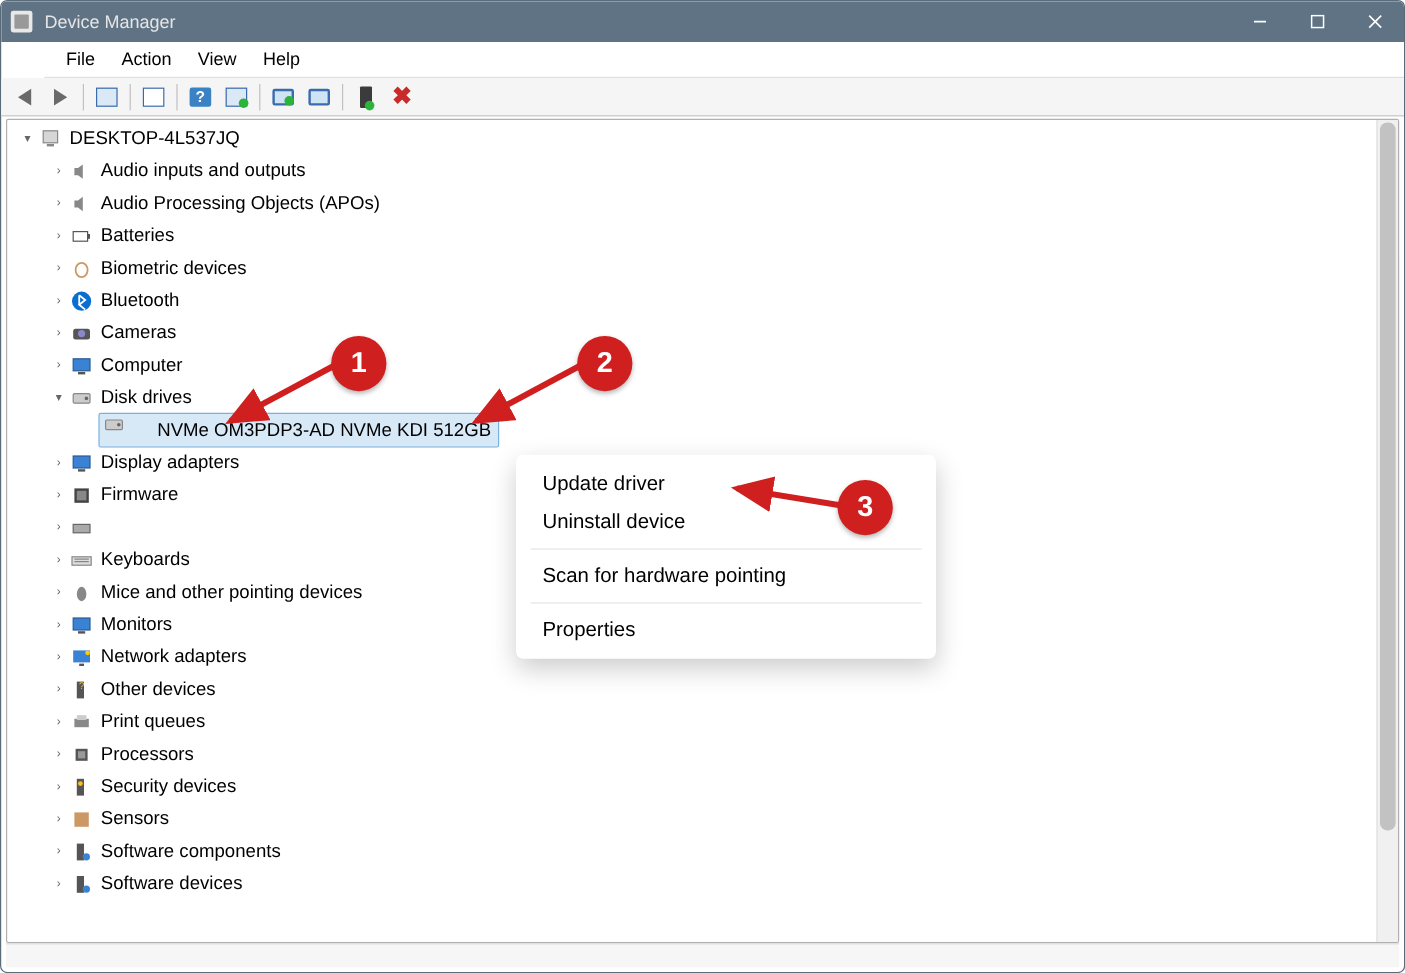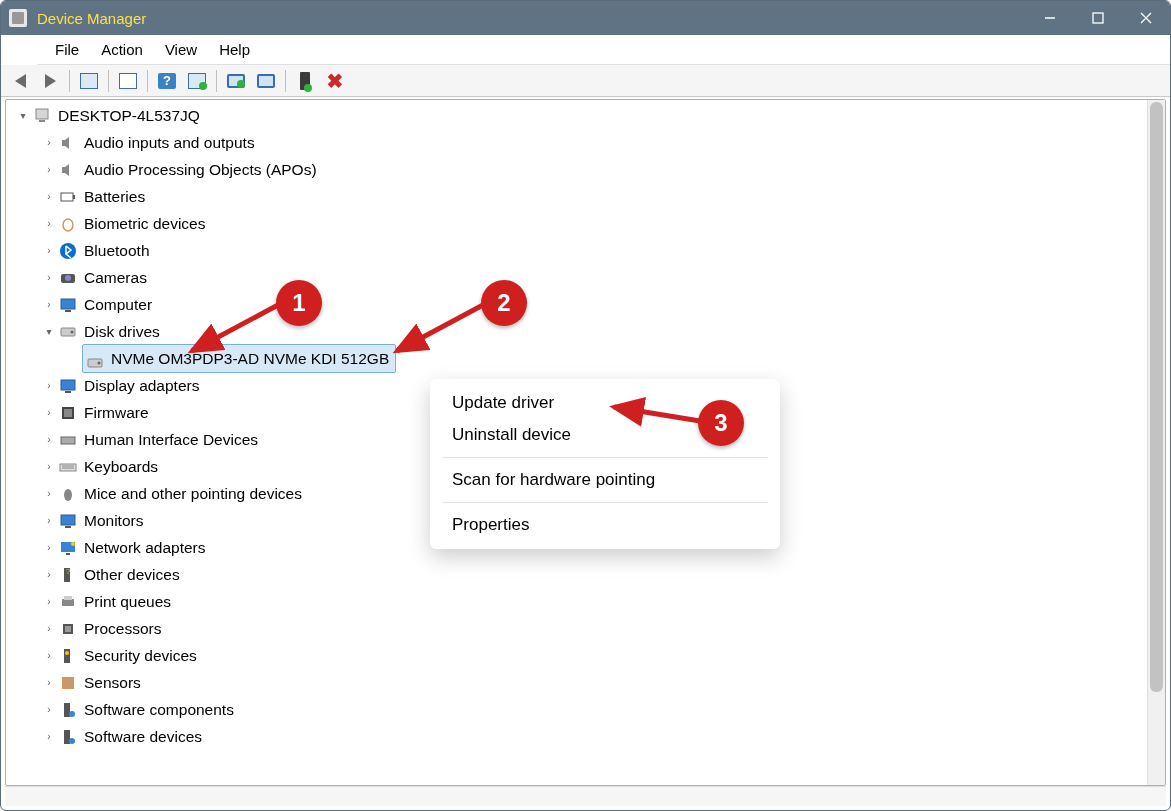--- a/index.html
+++ b/index.html
@@ -15,21 +15,21 @@
     border: 1px solid #5a6b7a;
     border-radius: 6px;
   }
 
   
   .titlebar {
     background: #5f7385;
     height: 34px;
     display: flex;
     align-items: center;
-    color: #fde047;
+    color: #e5e5e5;
     padding-left: 8px;
     font-size: 15px;
   }
   .titlebar .app-icon {
     width: 18px; height: 18px;
     background: #e8e8e8;
     margin-right: 10px;
     border-radius: 2px;
     position: relative;
   }
@@ -364,21 +364,21 @@
     <span class="dev-icon">
           <svg viewBox="0 0 18 18">
             <rect x="2" y="5" width="14" height="8" rx="1" fill="#ccc" stroke="#888"></rect>
             <circle cx="13" cy="9" r="1.5" fill="#666"></circle>
           </svg>
         </span>
     <span>Disk drives</span>
       </div>
       <div class="node lvl2">
       <span class="expander"></span>
-      <span class="sel" style="display:flex;align-items:flex-end;">
+      <span class="sel" style="display:flex;align-items:flex-start;gap:20px;">
         <span class="dev-icon">
             <svg viewBox="0 0 18 18">
               <rect x="2" y="5" width="14" height="8" rx="1" fill="#ccc" stroke="#888"></rect>
               <circle cx="13" cy="9" r="1.5" fill="#666"></circle>
             </svg>
           </span>
         <span>NVMe OM3PDP3-AD NVMe KDI 512GB</span>
       </span>
       </div>
       <div class="node lvl1">
@@ -401,21 +401,20 @@
         </span>
     <span>Firmware</span>
       </div>
       <div class="node lvl1">
     <span class="expander">›</span>
     <span class="dev-icon">
           <svg viewBox="0 0 18 18">
             <rect x="2" y="6" width="14" height="7" fill="#aaa" stroke="#666"></rect>
           </svg>
         </span>
-    <span>Human Interface Devices</span>
       </div>
       <div class="node lvl1">
     <span class="expander">›</span>
     <span class="dev-icon">
           <svg viewBox="0 0 18 18">
             <rect x="1" y="6" width="16" height="7" fill="#ddd" stroke="#888"></rect>
             <line x1="3" y1="8" x2="15" y2="8" stroke="#888"></line>
             <line x1="3" y1="10" x2="15" y2="10" stroke="#888"></line>
           </svg>
         </span>

